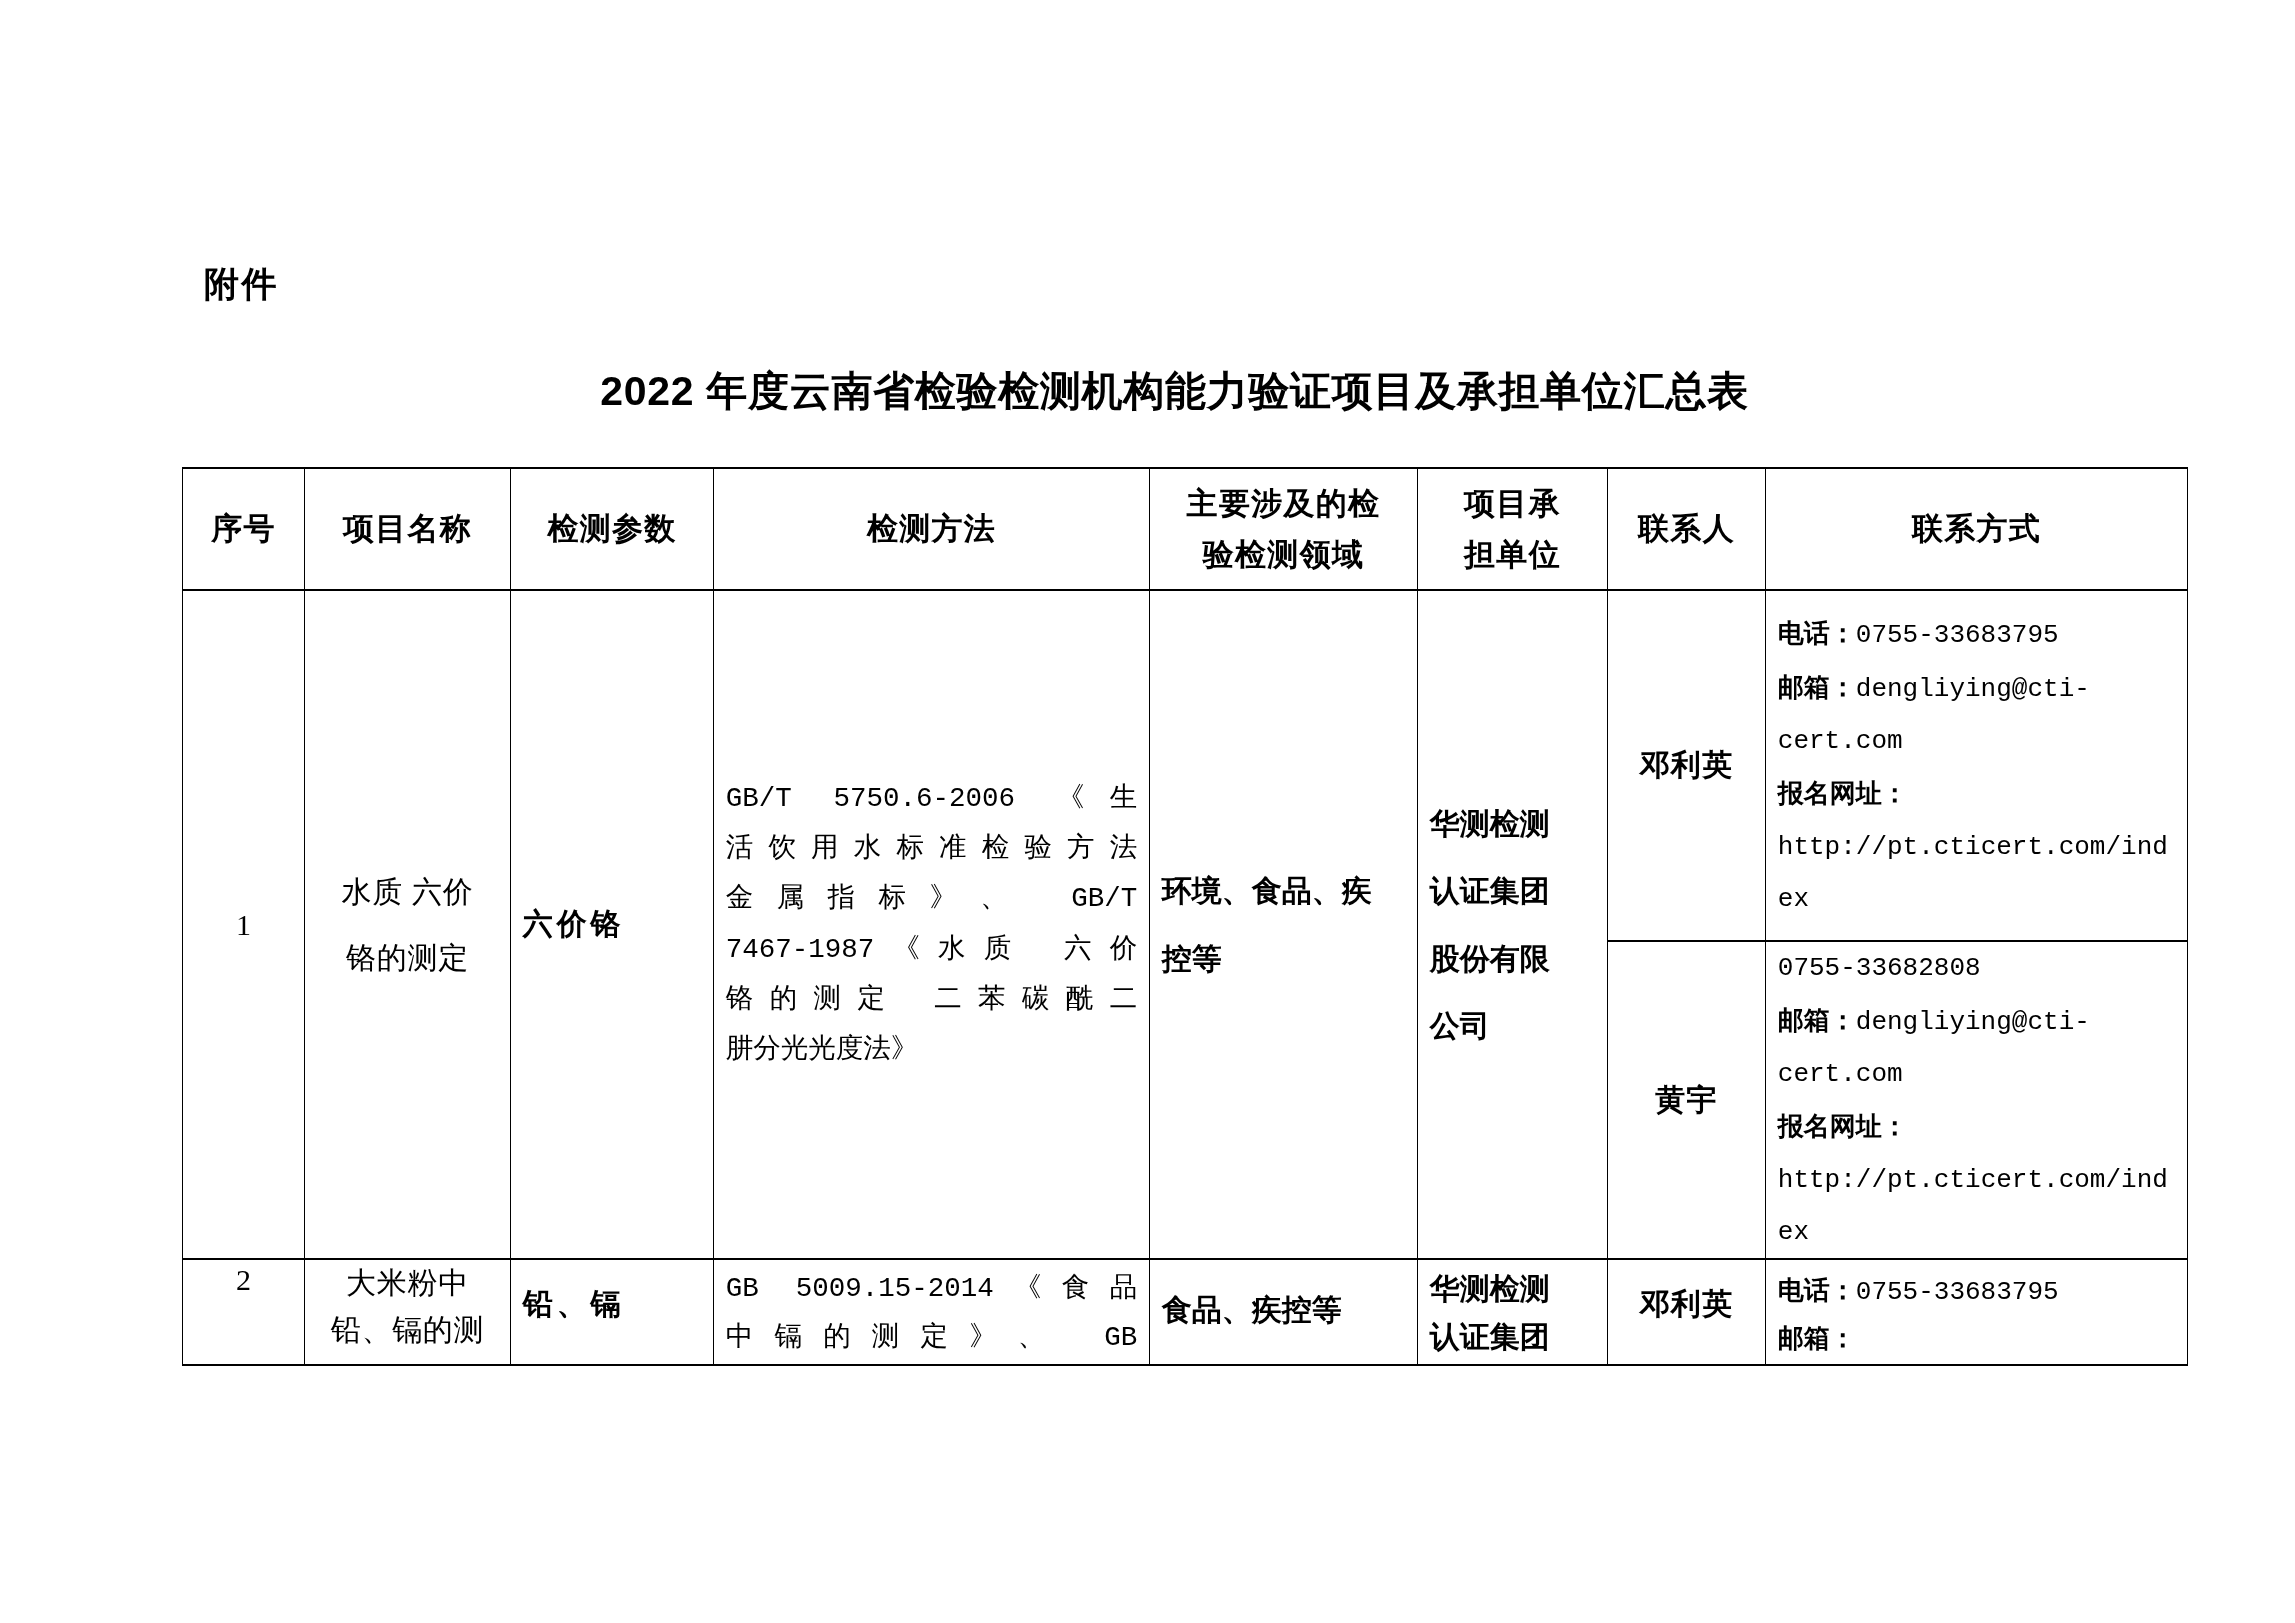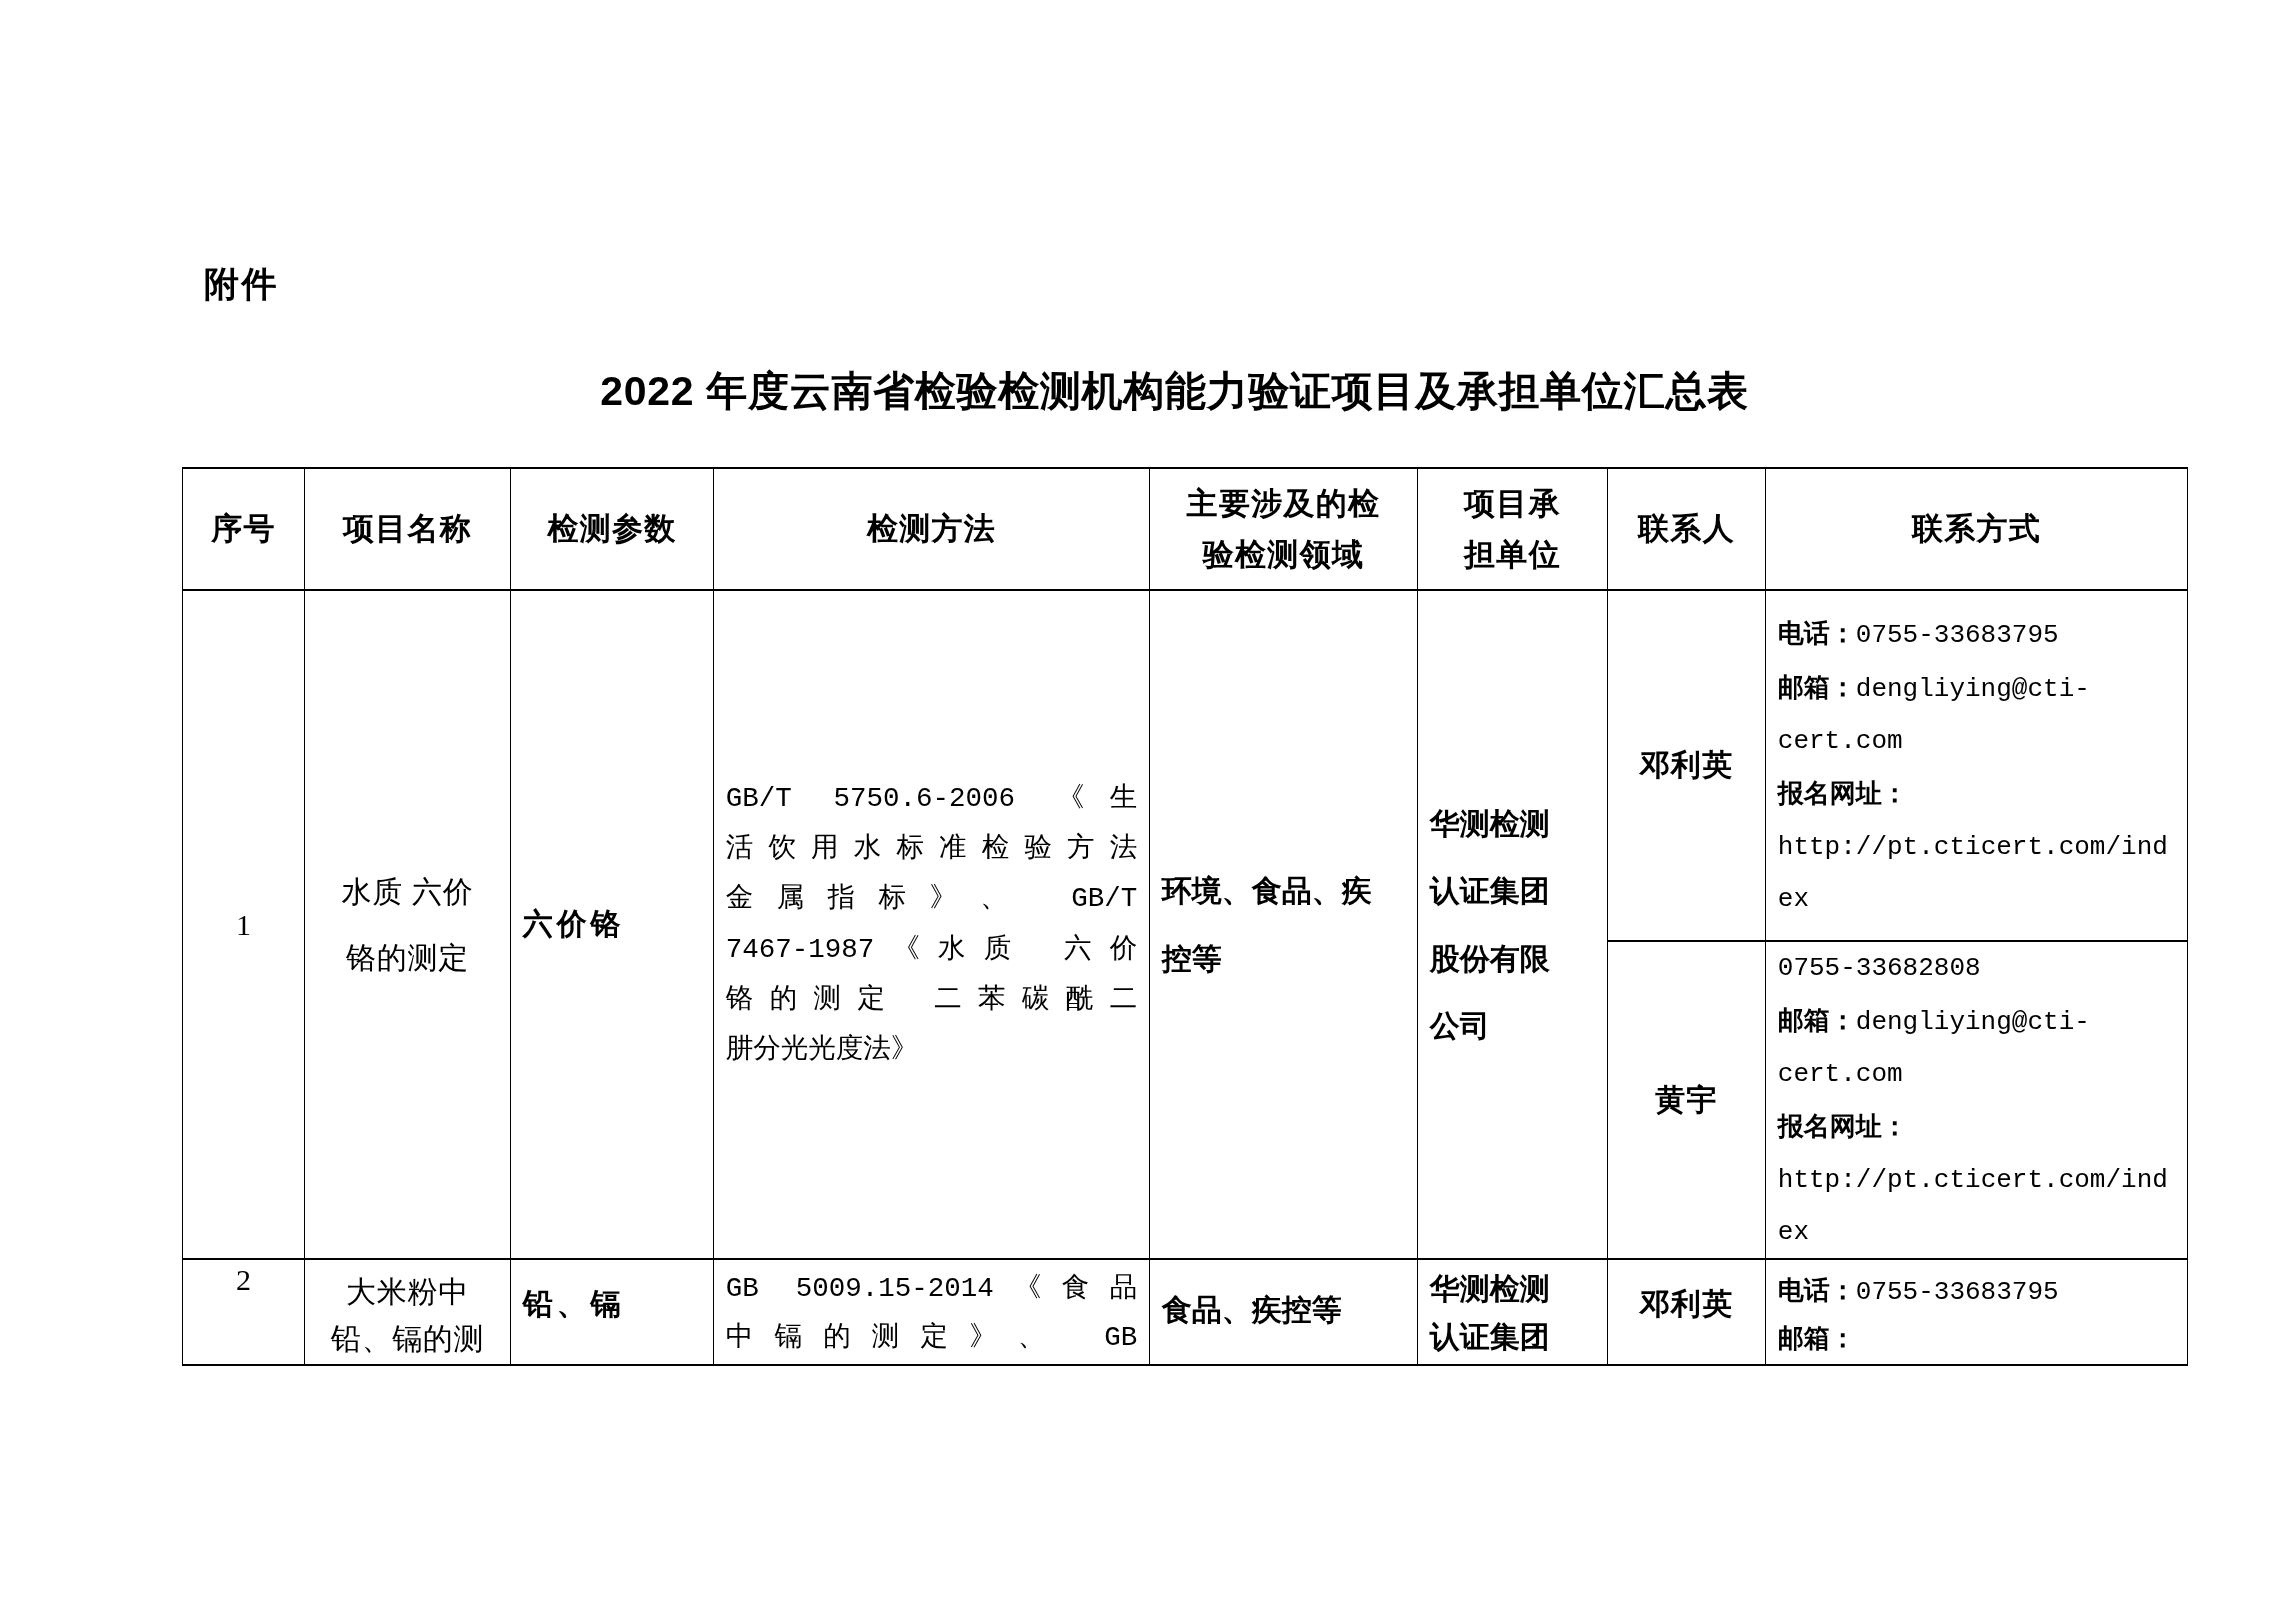--- a/index.html
+++ b/index.html
@@ -77,21 +77,21 @@
     overflow-wrap:break-word;word-break:break-word;
     text-align:left;
   }
   .clabel{
     font-family:"Liberation Sans","DejaVu Sans",sans-serif;
     font-weight:700;
     margin-top:28px;
   }
   tr.h-r2 td{vertical-align:top;}
   tr.h-r2 .cell-no{padding-top:2.6px;}
-  tr.h-r2 .cell-name{line-height:1.55;padding-top:9px;}
+  tr.h-r2 .cell-name{line-height:1.55;padding-top:0;}
   tr.h-r2 .cell-params{padding-top:23.6px;}
   tr.h-r2 .cell-method{line-height:1.78;padding-top:5.2px;}
   tr.h-r2 .cell-fields{line-height:1.6;padding-top:26px;}
   tr.h-r2 .cell-org{line-height:1.6;padding-top:5.2px;}
   tr.h-r2 .cell-person{padding-top:23.6px;}
   tr.h-r2 .cell-contact{line-height:1.8;padding-top:6.5px;}
 </style>
 </head>
 <body>
 

